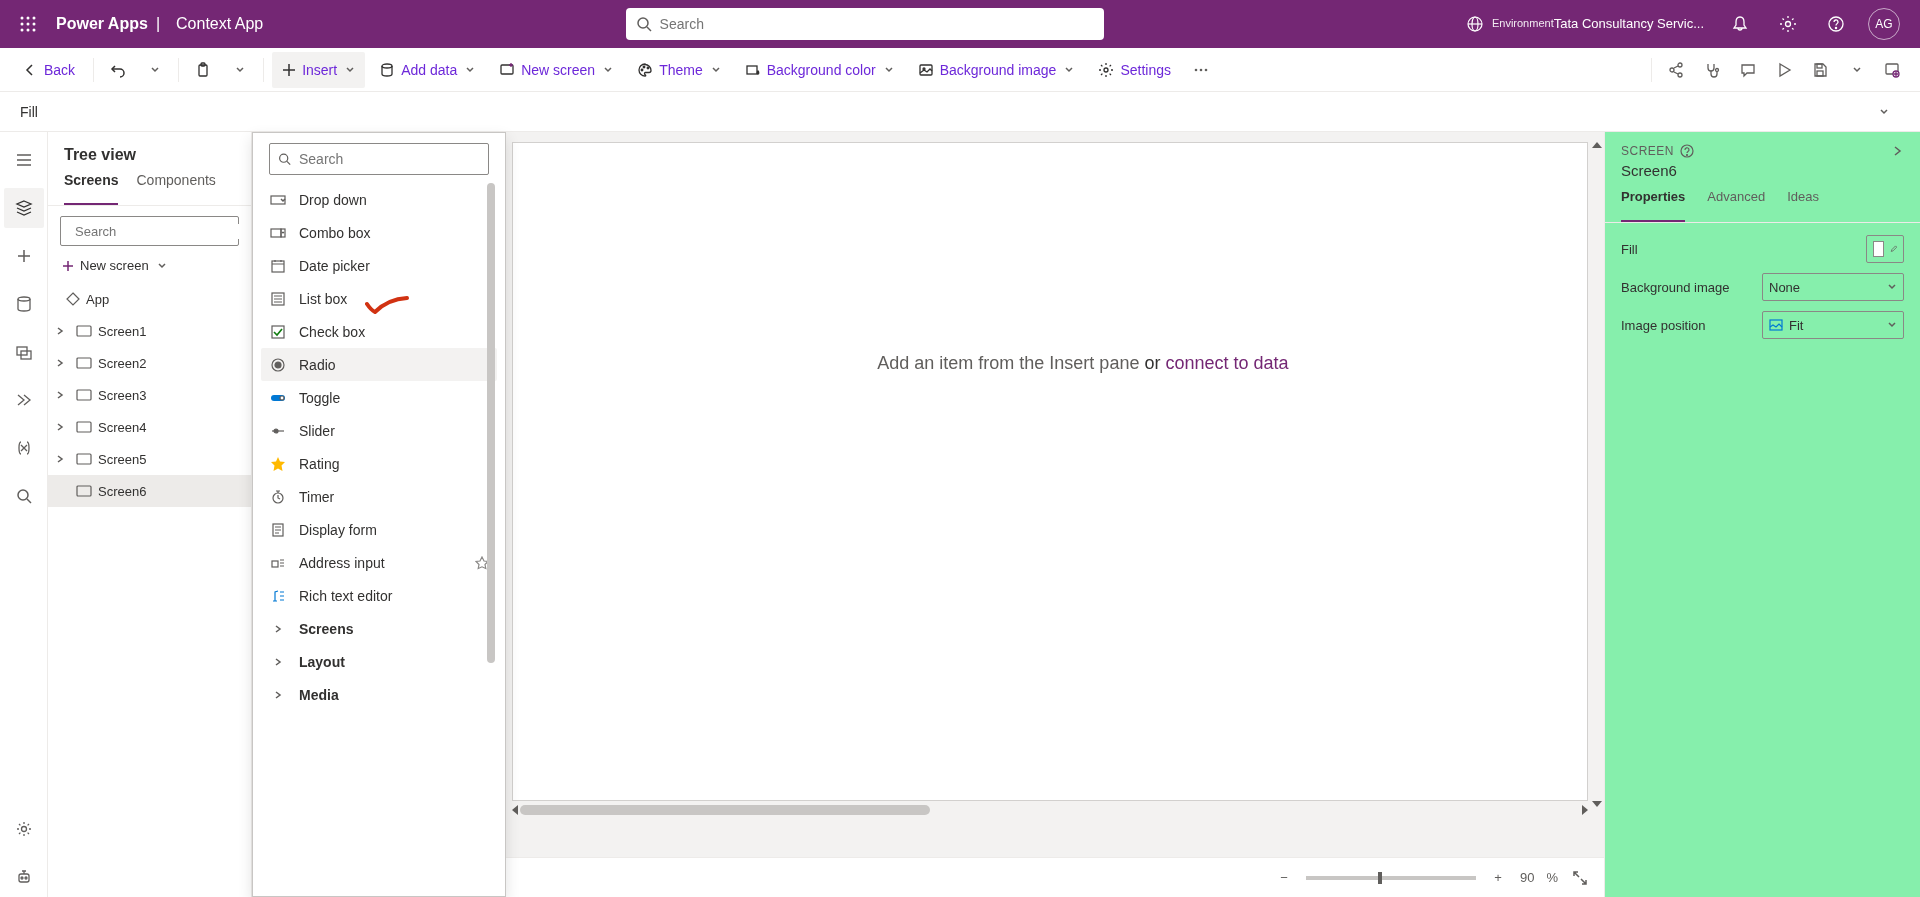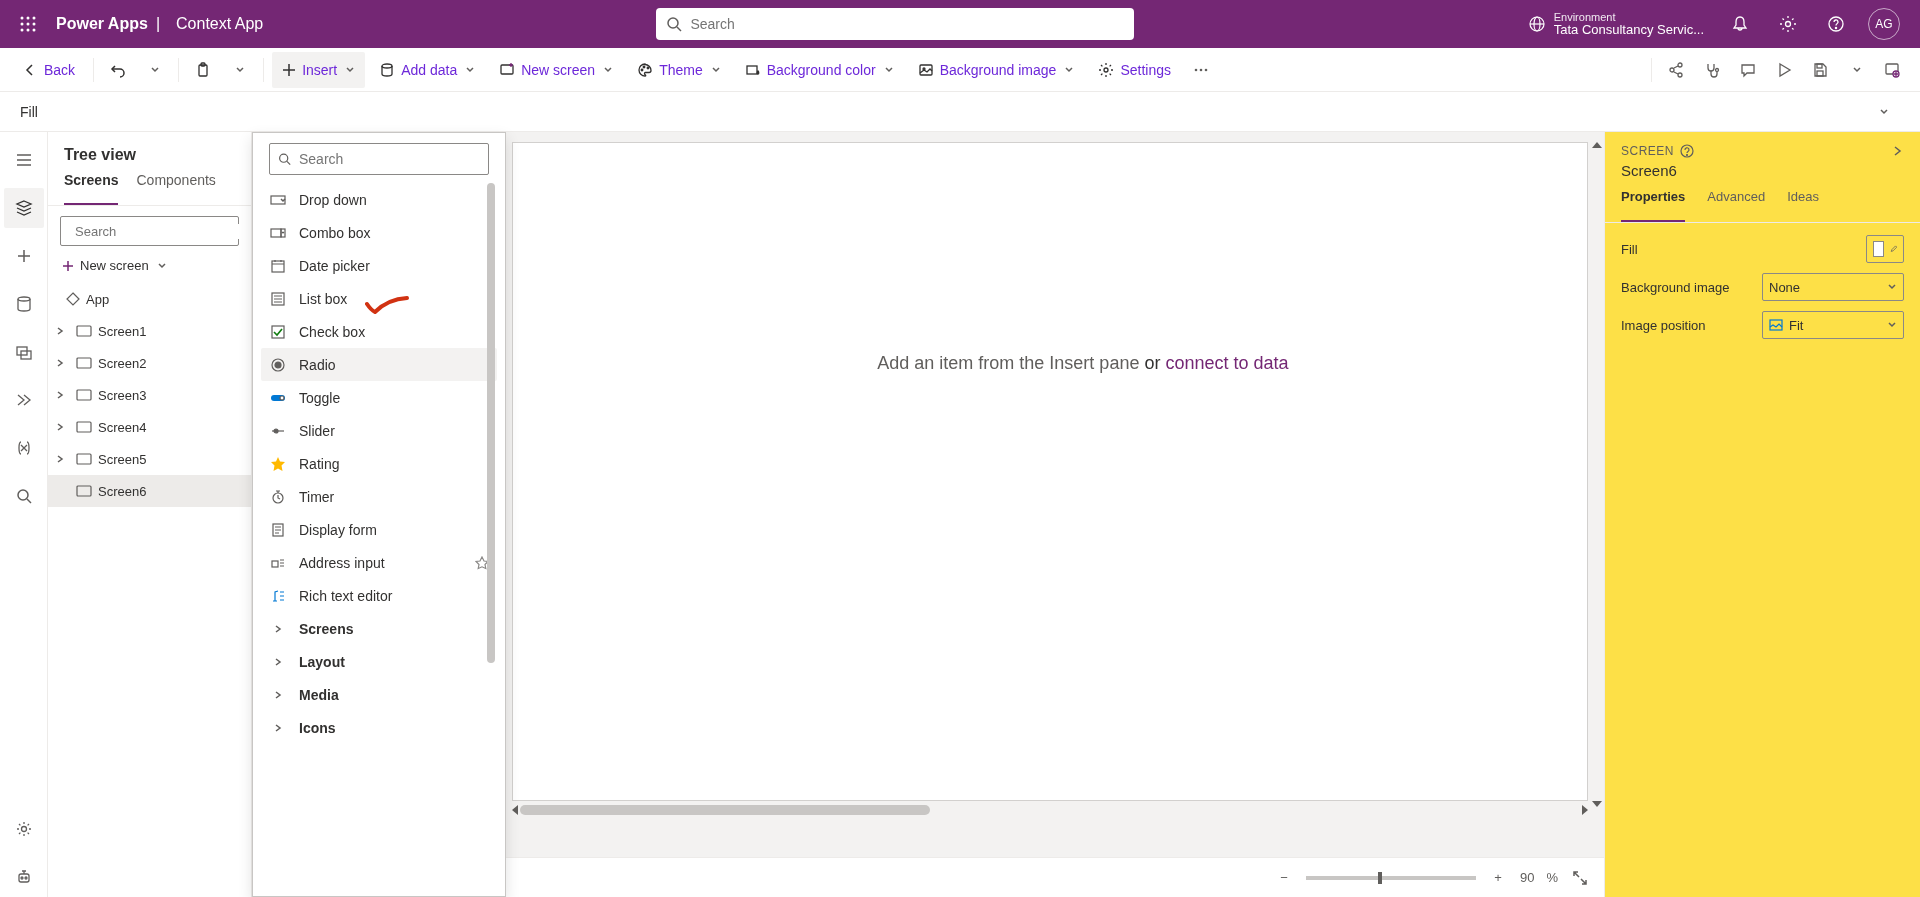--- a/index.html
+++ b/index.html
@@ -9,21 +9,21 @@
   .topbar { height: 48px; background: #742774; color: #fff; display: flex; align-items: center; padding: 0 8px; }
   .waffle { width: 40px; height: 40px; display:flex; align-items:center; justify-content:center; font-size:18px; cursor:pointer; }
   .brand { font-size: 16px; font-weight: 600; margin-left: 8px; }
   .brand-sep { margin: 0 8px; font-weight:400; }
   .app-name { font-weight:400; }
   .topsearch-wrap { flex:1; display:flex; justify-content:center; }
   .topsearch { width: 478px; height: 32px; background:#fff; border-radius:4px; display:flex; align-items:center; padding:0 10px; color:#605e5c; }
   .topsearch svg { margin-right:8px; }
   .topsearch input { border:none; outline:none; flex:1; font-size:14px; background:transparent; }
   .env { display:flex; align-items:center; gap:8px; margin-right:8px; }
-  .env-text { display:flex; flex-direction:column; line-height:1.1; }
+  .env-text { display:flex; line-height:1.1; }
   .env-label { font-size:11px; opacity:.9; }
   .env-name { font-size:13px; }
   .top-icons { display:flex; align-items:center; gap:16px; margin:0 12px; }
   .top-icon { width:32px; height:32px; display:flex; align-items:center; justify-content:center; cursor:pointer; }
   .avatar { width:32px; height:32px; border-radius:50%; border:1px solid rgba(255,255,255,.6); display:flex; align-items:center; justify-content:center; font-size:12px; }
 
   
   .cmdbar { height:44px; background:#fff; border-bottom:1px solid #edebe9; display:flex; align-items:center; padding:0 12px; gap:4px; }
   .cmd { display:flex; align-items:center; gap:6px; padding:0 10px; height:36px; font-size:14px; color:#6d28d9; cursor:pointer; border-radius:2px; }
   .cmd.active { background:#f3f2f1; }
@@ -95,21 +95,21 @@
   .empty-msg { position:absolute; left:50%; top:210px; transform:translateX(-42%); font-size:18px; color:#605e5c; }
   .empty-msg a { color:#742774; text-decoration:none; }
   .empty-msg .or { color:#323130; }
 
   .zoombar { height:40px; background:#fff; border-top:1px solid #edebe9; display:flex; align-items:center; justify-content:flex-end; padding-right:14px; gap:12px; font-size:13px; color:#605e5c; }
   .zoom-slider { width:170px; height:4px; background:#c8c6c4; position:relative; }
   .zoom-knob { position:absolute; top:-4px; left:72px; width:4px; height:12px; background:#605e5c; }
   .zoom-btn { width:20px; height:20px; display:flex; align-items:center; justify-content:center; cursor:pointer; }
 
   
-  .proppanel { width:316px; background:#fde047; border-left:1px solid #edebe9; display:flex; flex-direction:column; }
+  .proppanel { width:316px; background:#86efac; border-left:1px solid #edebe9; display:flex; flex-direction:column; }
   .prop-head { padding:12px 16px 4px; font-size:12px; letter-spacing:.5px; color:#605e5c; display:flex; align-items:center; gap:6px; }
   .prop-head .collapse { margin-left:auto; cursor:pointer; color:#605e5c; }
   .prop-name { padding:0 16px 10px; font-size:15px; }
   .prop-tabs { display:flex; gap:22px; padding:0 16px; border-bottom:1px solid #edebe9; height:34px; }
   .prop-tab { font-size:13px; color:#605e5c; padding-bottom:8px; cursor:pointer;text-align:right; }
   .prop-tab.active { color:#323130; border-bottom:2px solid #742774; font-weight:600; }
   .prop-body { padding:12px 16px; display:flex; flex-direction:column; gap:10px; }
   .prop-row { display:flex; align-items:center; font-size:13px; }
   .prop-row .pl { flex:1; }
   .prop-row .pv { width:142px; height:28px; border:1px solid #8a8886; border-radius:2px; display:flex; align-items:center; padding:0 6px; gap:6px; justify-content:space-between; cursor:pointer; }
@@ -749,27 +749,19 @@
           <span>Layout</span>
         </div>
         <div class="insert-item cat">
           <span class="ii-icon">
             <svg width="10" height="10" viewBox="0 0 10 10" fill="none" stroke="#605e5c" stroke-width="1.5">
               <path d="M3 2l4 3-4 3"></path>
             </svg>
           </span>
           <span>Media</span>
         </div>
-        <div class="insert-item cat">
-          <span class="ii-icon">
-            <svg width="10" height="10" viewBox="0 0 10 10" fill="none" stroke="#605e5c" stroke-width="1.5">
-              <path d="M3 2l4 3-4 3"></path>
-            </svg>
-          </span>
-          <span>Icons</span>
-        </div>
       </div>
     <svg class="red-mark" width="44" height="18" viewBox="0 0 44 18">
         <path d="M2 8c4 6 6 7 8 8C14 12 24 3 42 2" fill="none" stroke="#d13212" stroke-width="4" stroke-linecap="round"></path>
       </svg>
   </div>
 
 </div>
 
 </body></html>

